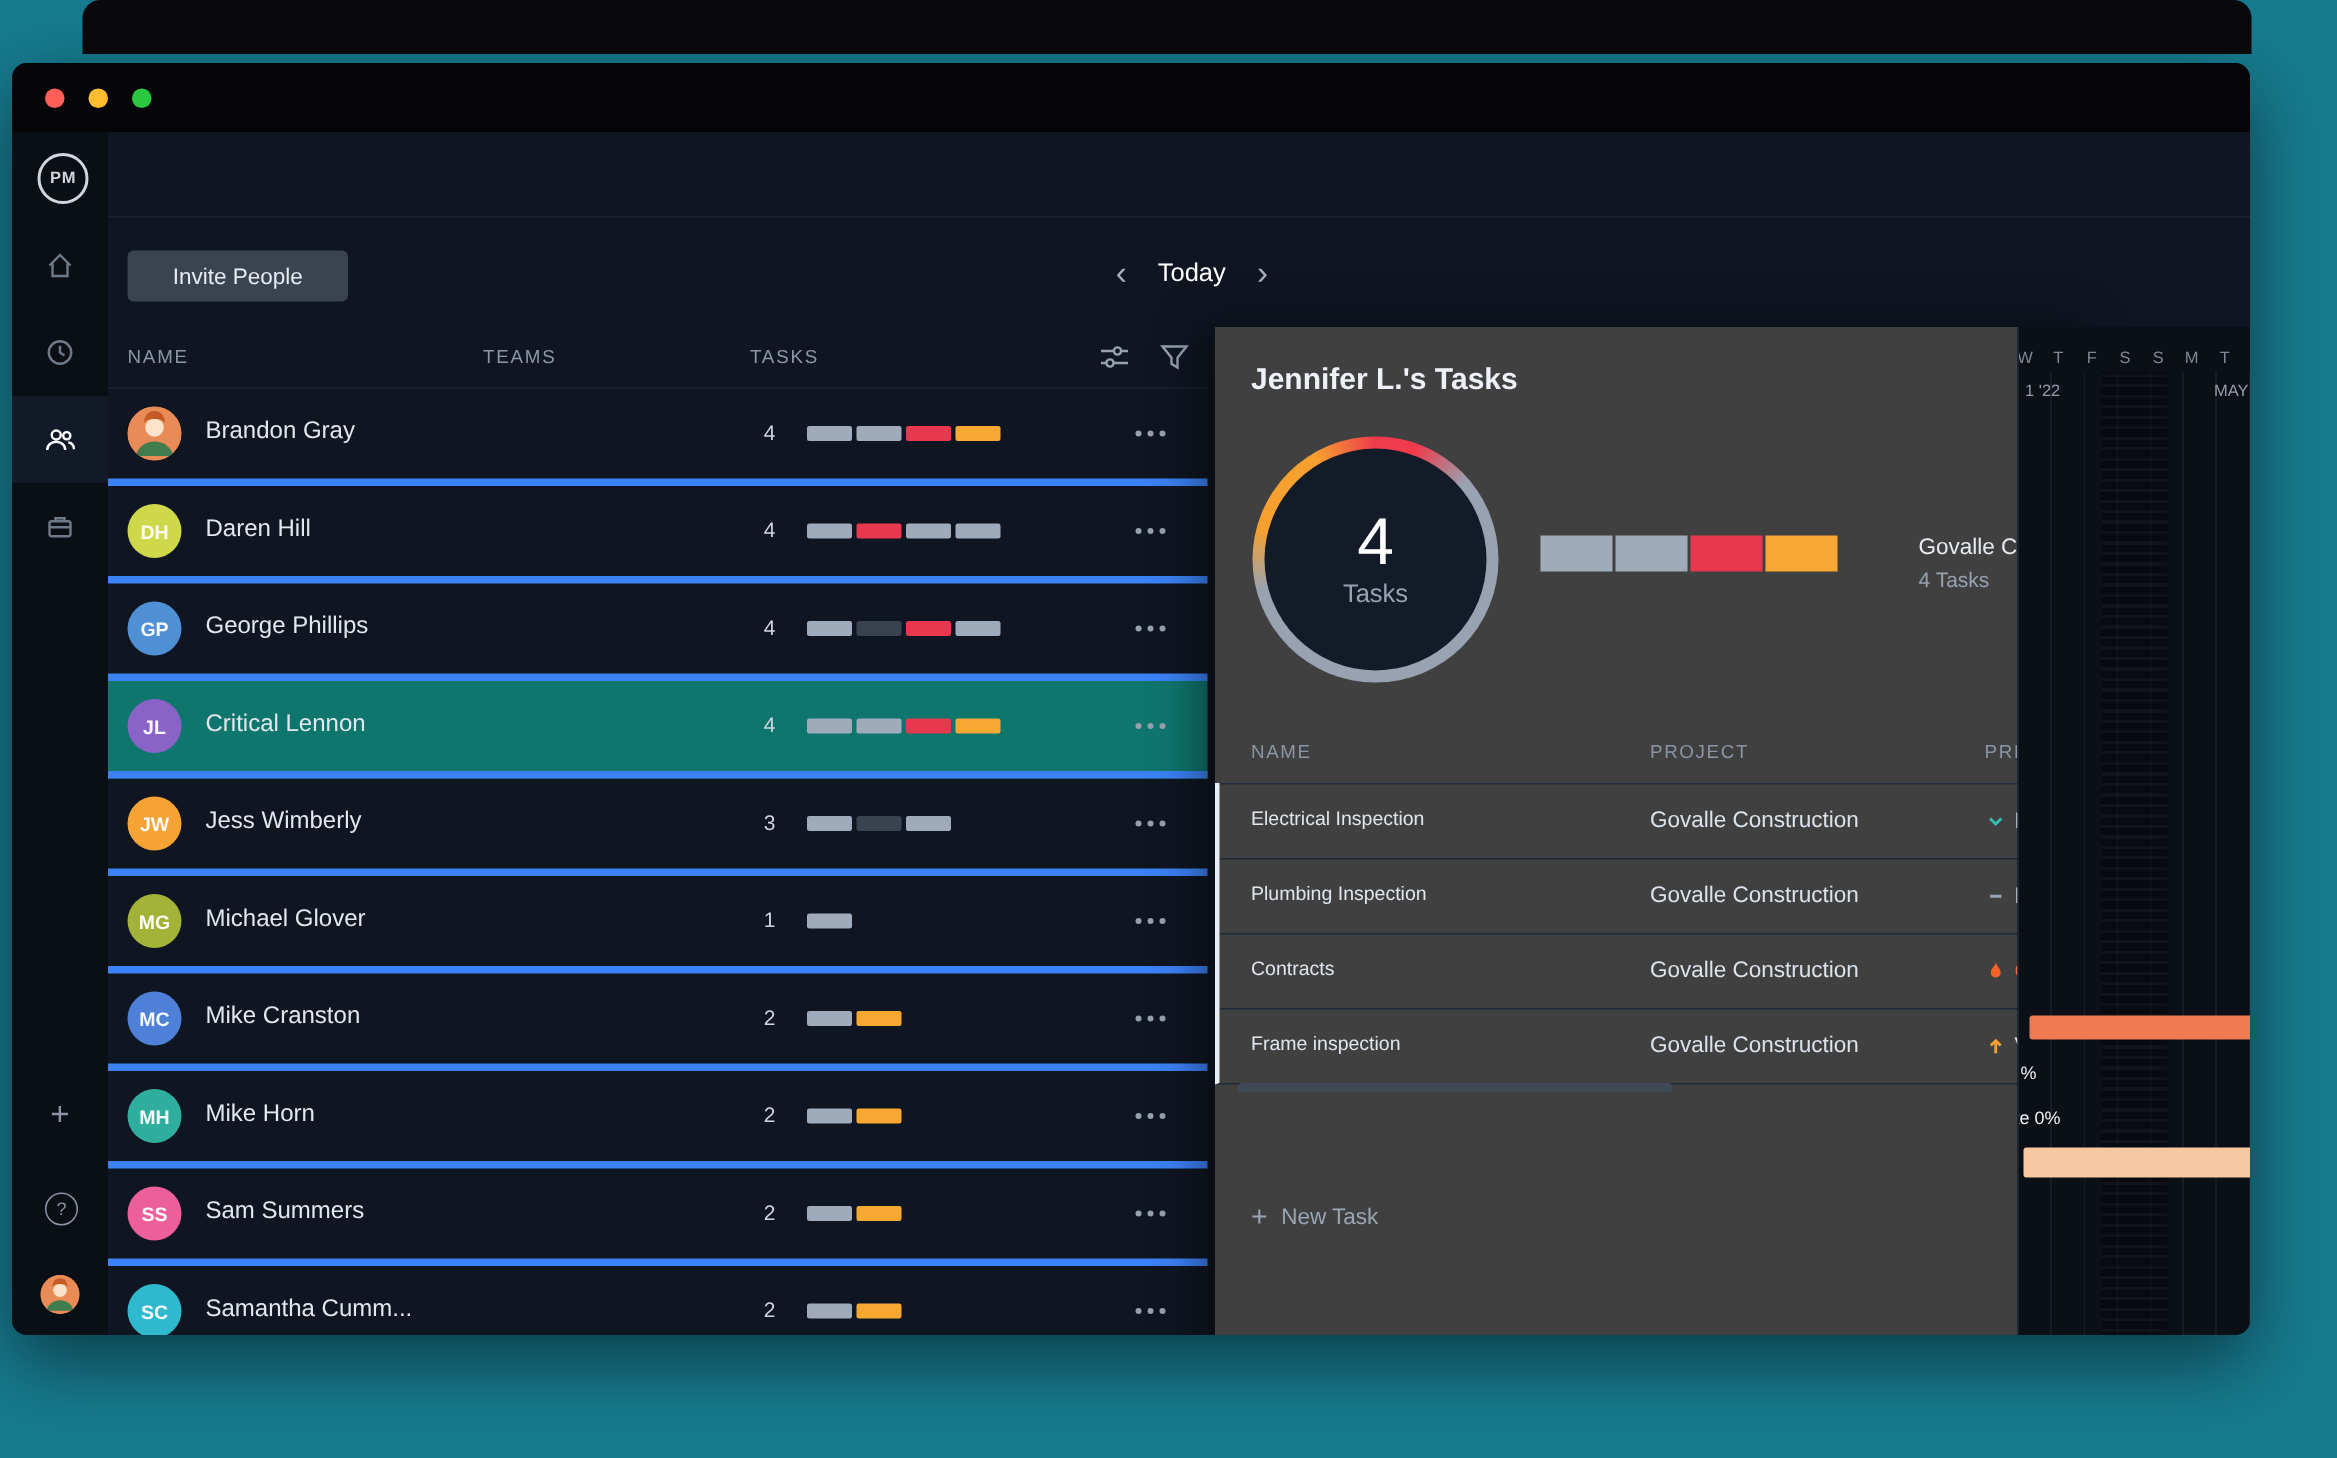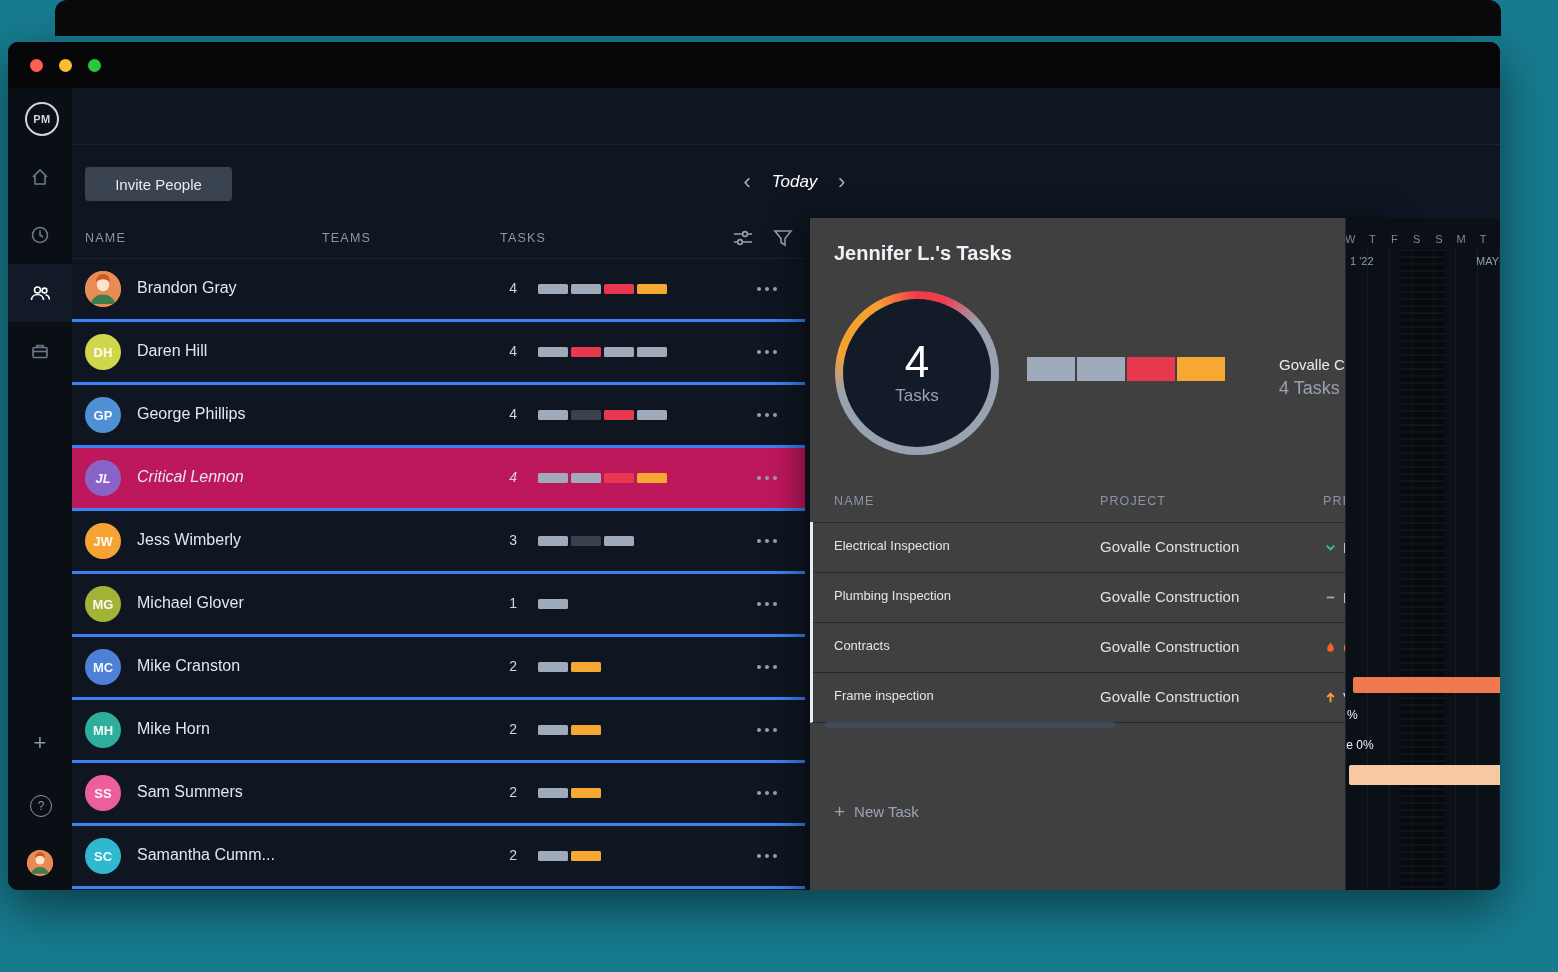--- a/index.html
+++ b/index.html
@@ -28,30 +28,30 @@
              color:#8a94a3;font-size:12px;display:flex;align-items:center;justify-content:center;cursor:pointer;}
   .side-avatar{position:absolute;top:762px;left:19px;width:26px;height:26px;border-radius:50%;overflow:hidden;cursor:pointer;background:#e98b57;}
   .side-avatar svg{display:block;width:26px;height:26px;}
   
   .main{flex:1;position:relative;background:#0f1622;}
   .topband{position:absolute;top:0;left:0;right:0;height:56px;border-bottom:1px solid #1a2330;}
   .invite{position:absolute;left:13px;top:79px;width:147px;height:34px;background:#3a4350;color:#e6ebf1;
           border:none;border-radius:4px;font-size:15px;font-family:inherit;cursor:pointer;}
   .datenav{position:absolute;left:17px;right:0;top:84px;text-align:center;color:#ffffff;font-size:17px;}
   .datenav .chev{color:#a6b0bd;font-size:22px;line-height:17px;vertical-align:-2px;cursor:pointer;padding:0 4px;}
-  .datenav .lbl{margin:16px 12px;font-style:italic;}
+  .datenav .lbl{margin:16px 12px;}
   
   .list{position:absolute;top:130px;left:0;width:733px;bottom:0;}
   .list-head{position:relative;height:40px;border-bottom:1px solid #1b2432;color:#8b96a6;font-size:12.5px;letter-spacing:1.2px;}
   .list-head .h{position:absolute;top:13px;}
   .h-name{left:13px}.h-teams{left:250px}.h-tasks{left:428px}
   .hicon{position:absolute;top:8px;width:24px;height:24px;color:#97a1b0;cursor:pointer;}
   .hicon.sliders{left:659px}.hicon.funnel{left:699px}
-  .trow{position:relative;height:60px;border-bottom:3px solid #3b82f6;cursor:pointer;}
-  .trow.selected{background:#be185d;font-style:italic;}
+  .trow{position:relative;height:60px;border-bottom:5px solid #3b82f6;cursor:pointer;}
+  .trow.selected{background:#0f766e;}
   .avatar{position:absolute;left:13px;top:12px;width:36px;height:36px;border-radius:50%;overflow:hidden;
           display:flex;align-items:center;justify-content:center;font-size:13px;font-weight:bold;color:rgba(255,255,255,.95);}
   .avatar svg{display:block;width:36px;height:36px;}
   .rname{position:absolute;left:65px;top:20px;font-size:16px;color:#e2e7ee;}
   .rcount{position:absolute;left:425px;top:21px;width:20px;text-align:right;font-size:14px;color:#cfd6df;}
   .segs{position:absolute;left:466px;top:25px;display:flex;gap:3px;}
   .seg{display:block;width:30px;height:10px;border-radius:1.5px;}
   .dots{position:absolute;left:673px;top:18px;width:44px;height:24px;display:flex;gap:4px;align-items:center;justify-content:center;cursor:pointer;}
   .dot{width:4px;height:4px;border-radius:50%;background:#96a0ae;}
   
@@ -59,21 +59,21 @@
   .panel-title{position:absolute;left:24px;top:24px;font-size:20px;font-weight:700;color:#eef2f8;}
   .donut{position:absolute;left:25px;top:73px;width:164px;height:164px;border-radius:50%;
          background:conic-gradient(#ef3b4c 0deg,#ef3b4c 20deg,#98a2b1 50deg,#98a2b1 255deg,#f6a030 285deg,#f6a030 330deg,#ef3b4c 360deg);}
   .donut::after{content:"";position:absolute;inset:8px;border-radius:50%;background:#131b29;}
   .donut-txt{position:absolute;inset:0;z-index:1;display:flex;flex-direction:column;align-items:center;justify-content:center;gap:2px;}
   .donut-count{font-size:44px;color:#ffffff;line-height:1;}
   .donut-label{font-size:17px;color:#98a2b1;}
   .sumbar{position:absolute;left:217px;top:139px;display:flex;gap:2px;}
   .seg2{display:block;width:48px;height:24px;}
   .sumproj{position:absolute;left:469px;top:138px;width:71px;font-size:15px;color:#e6ebf2;white-space:nowrap;overflow:hidden;}
-  .sumtasks{position:absolute;left:469px;top:160px;font-size:18px;color:#97a1b0;}
+  .sumtasks{position:absolute;left:469px;top:160px;font-size:14px;color:#97a1b0;}
   .pt-head{position:absolute;top:276px;color:#8a95a5;font-size:12.5px;letter-spacing:1.1px;white-space:nowrap;}
   .ph-name{left:24px}.ph-proj{left:290px}
   .ph-prio{left:513px;width:27px;overflow:hidden;}
   .pt-sep{position:absolute;top:304px;left:0;right:0;height:1px;background:#222c3c;}
   .ptrow{position:absolute;left:0;right:0;height:50px;border-bottom:1px solid #1e2836;border-left:3px solid #e8edf3;cursor:pointer;}
   .pr0{top:304px}.pr1{top:354px}.pr2{top:404px}.pr3{top:454px}
   .tname{position:absolute;left:21px;top:16px;font-size:13px;color:#e0e6ee;white-space:nowrap;}
   .tproj{position:absolute;left:287px;top:16px;font-size:15px;color:#dbe2ea;white-space:nowrap;}
   .tprio{position:absolute;left:510px;top:15px;right:0;height:20px;display:flex;gap:5px;align-items:center;overflow:hidden;white-space:nowrap;color:#dbe2ea;font-size:15px;}
   .tprio svg{flex:none;width:15px;height:15px;}

